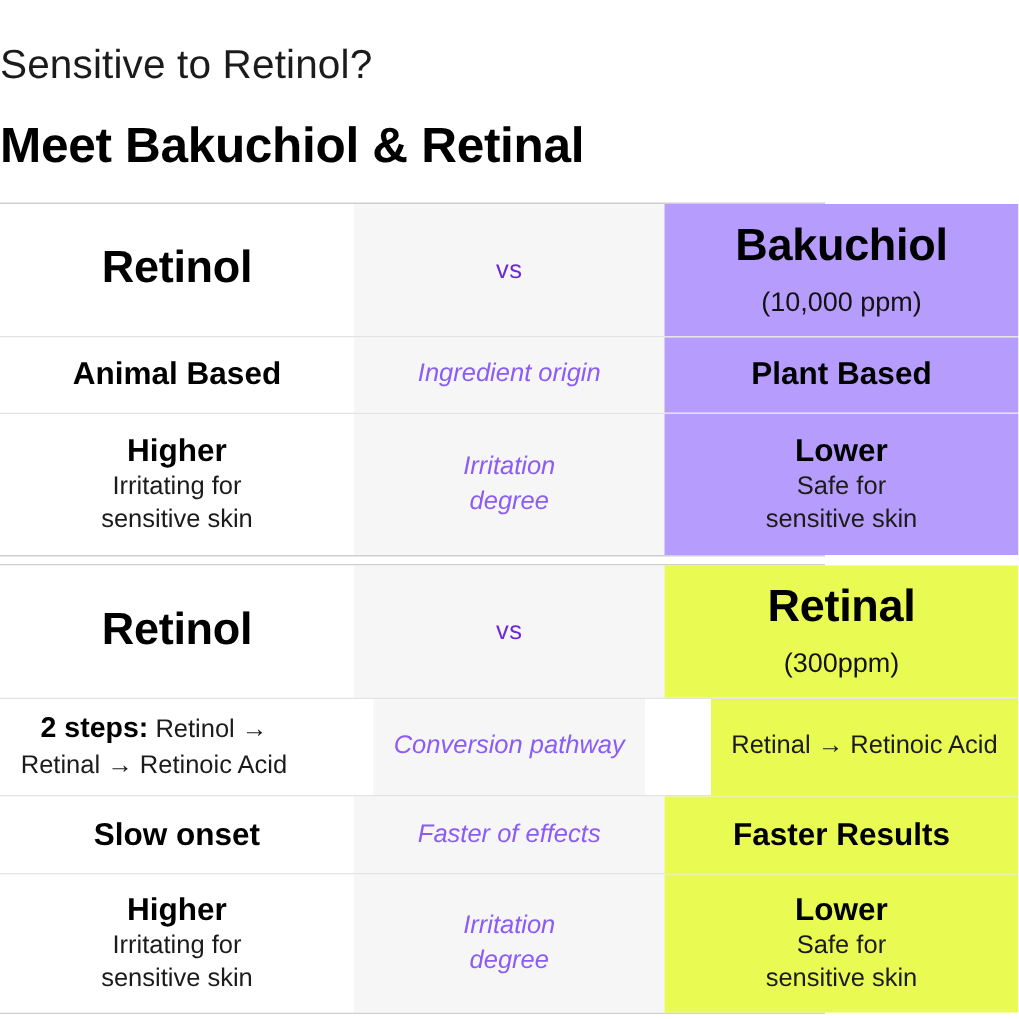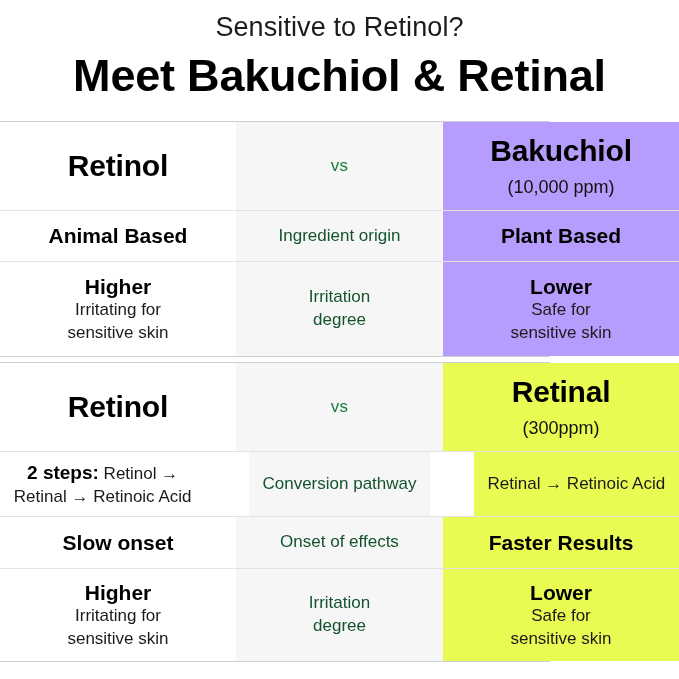--- a/index.html
+++ b/index.html
@@ -18,37 +18,37 @@
   .page {
     width: 679px;
     height: 679px;
     position: relative;
     background: #ffffff;
     box-sizing: border-box;
   }
 
   
   .header {
-    padding-top: 12px;
-    text-align: center;
+    padding-top: 28px;
+    text-align: left;
   }
   .header-sub {
     font-size: 27px;
     font-weight: 400;
     letter-spacing: 0.1px;
     color: #1b1b1b;
     line-height: 1.15;
   }
   .header-main {
-    font-size: 45px;
+    font-size: 33px;
     font-weight: 700;
     letter-spacing: -0.2px;
     color: #000000;
     line-height: 1.2;
-    margin-top: 6px;
+    margin-top: 18px;
   }
 
   
   .block {
     width: 550px;
     border-top: 1px solid #cfcfcf;
     border-bottom: 1px solid #cfcfcf;
     box-sizing: border-box;
   }
   .block-1 { margin-top: 18px; }
@@ -111,26 +111,27 @@
   .reg-md {
     font-size: 17px;
     font-weight: 400;
     line-height: 1.32;
     color: #1b1b1b;
   }
   .mid-text {
     font-size: 17px;
     font-weight: 400;
     line-height: 1.35;
-    color: #14532d;
+    color: #8b5cf6;
+    font-style: italic;
   }
   .mid-vs {
     font-size: 17px;
     font-weight: 400;
-    color: #15803d;
+    color: #6d28d9;
     letter-spacing: 0.3px;
   }
   .inline-wrap {
     font-size: 17px;
     font-weight: 400;
     line-height: 1.35;
     color: #1b1b1b;
   }
   .inline-wrap b {
     font-size: 19px;
@@ -226,21 +227,21 @@
       <div class="cell cell-right">
         <span class="reg-md">Retinal → Retinoic Acid</span>
       </div>
     </div>
 
     <div class="row r-onset">
       <div class="cell cell-left">
         <span class="bold-md">Slow onset</span>
       </div>
       <div class="cell cell-mid">
-        <span class="mid-text">Onset of effects</span>
+        <span class="mid-text">Faster of effects</span>
       </div>
       <div class="cell cell-right">
         <span class="bold-md">Faster Results</span>
       </div>
     </div>
 
     <div class="row r-irr">
       <div class="cell cell-left">
         <span class="bold-md">Higher</span>
         <span class="reg-md">Irritating for</span>

